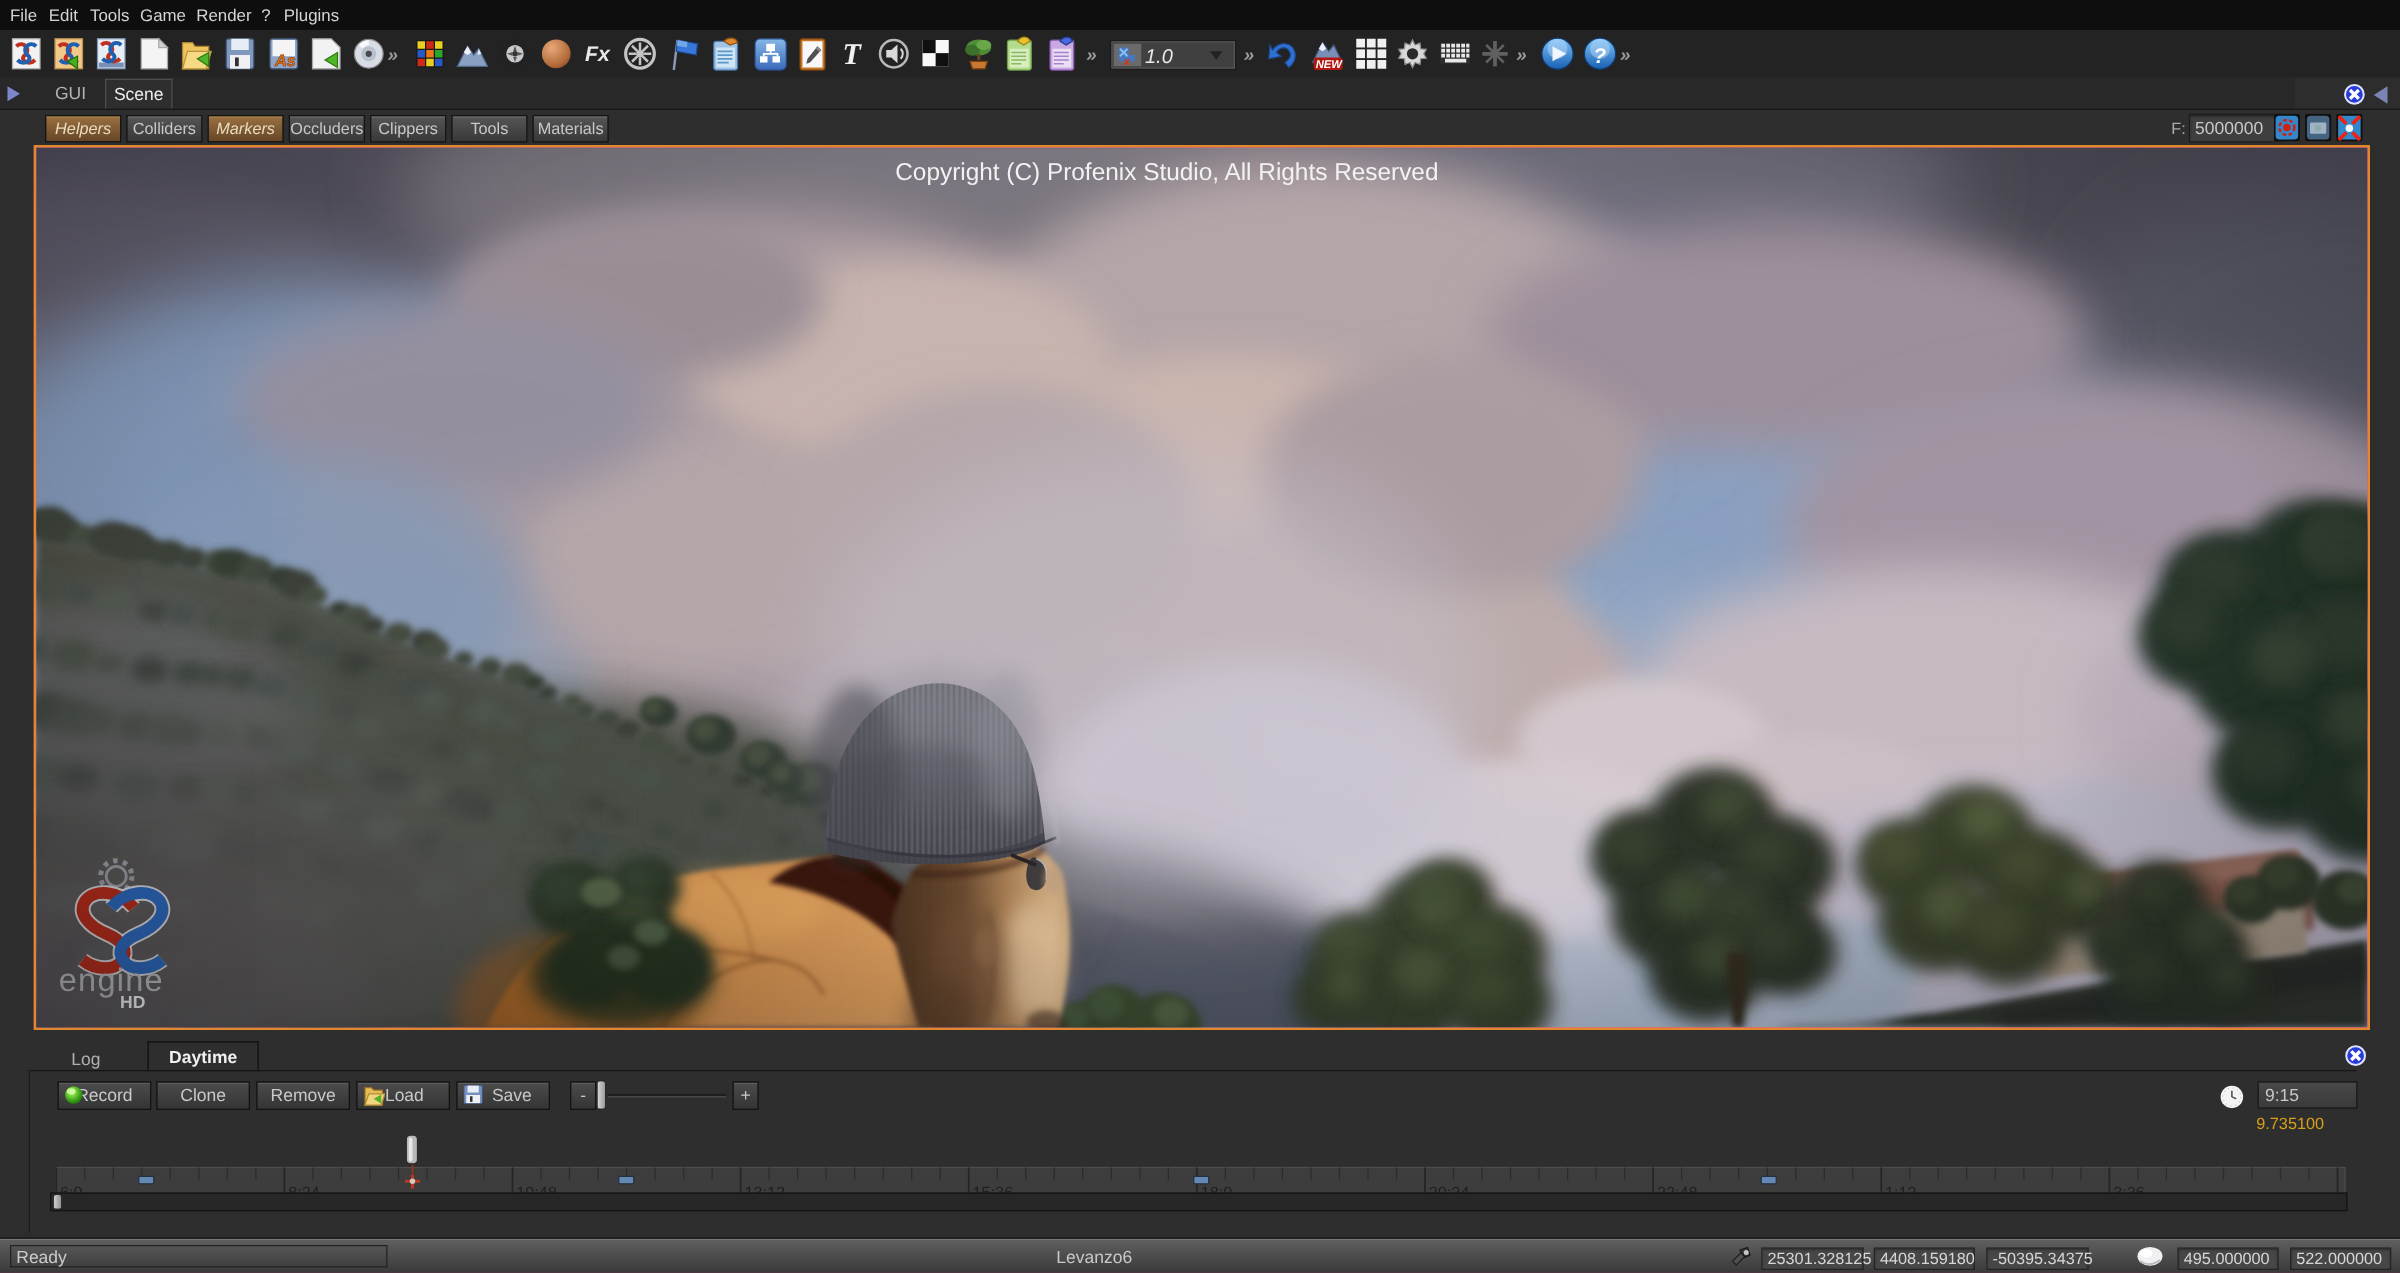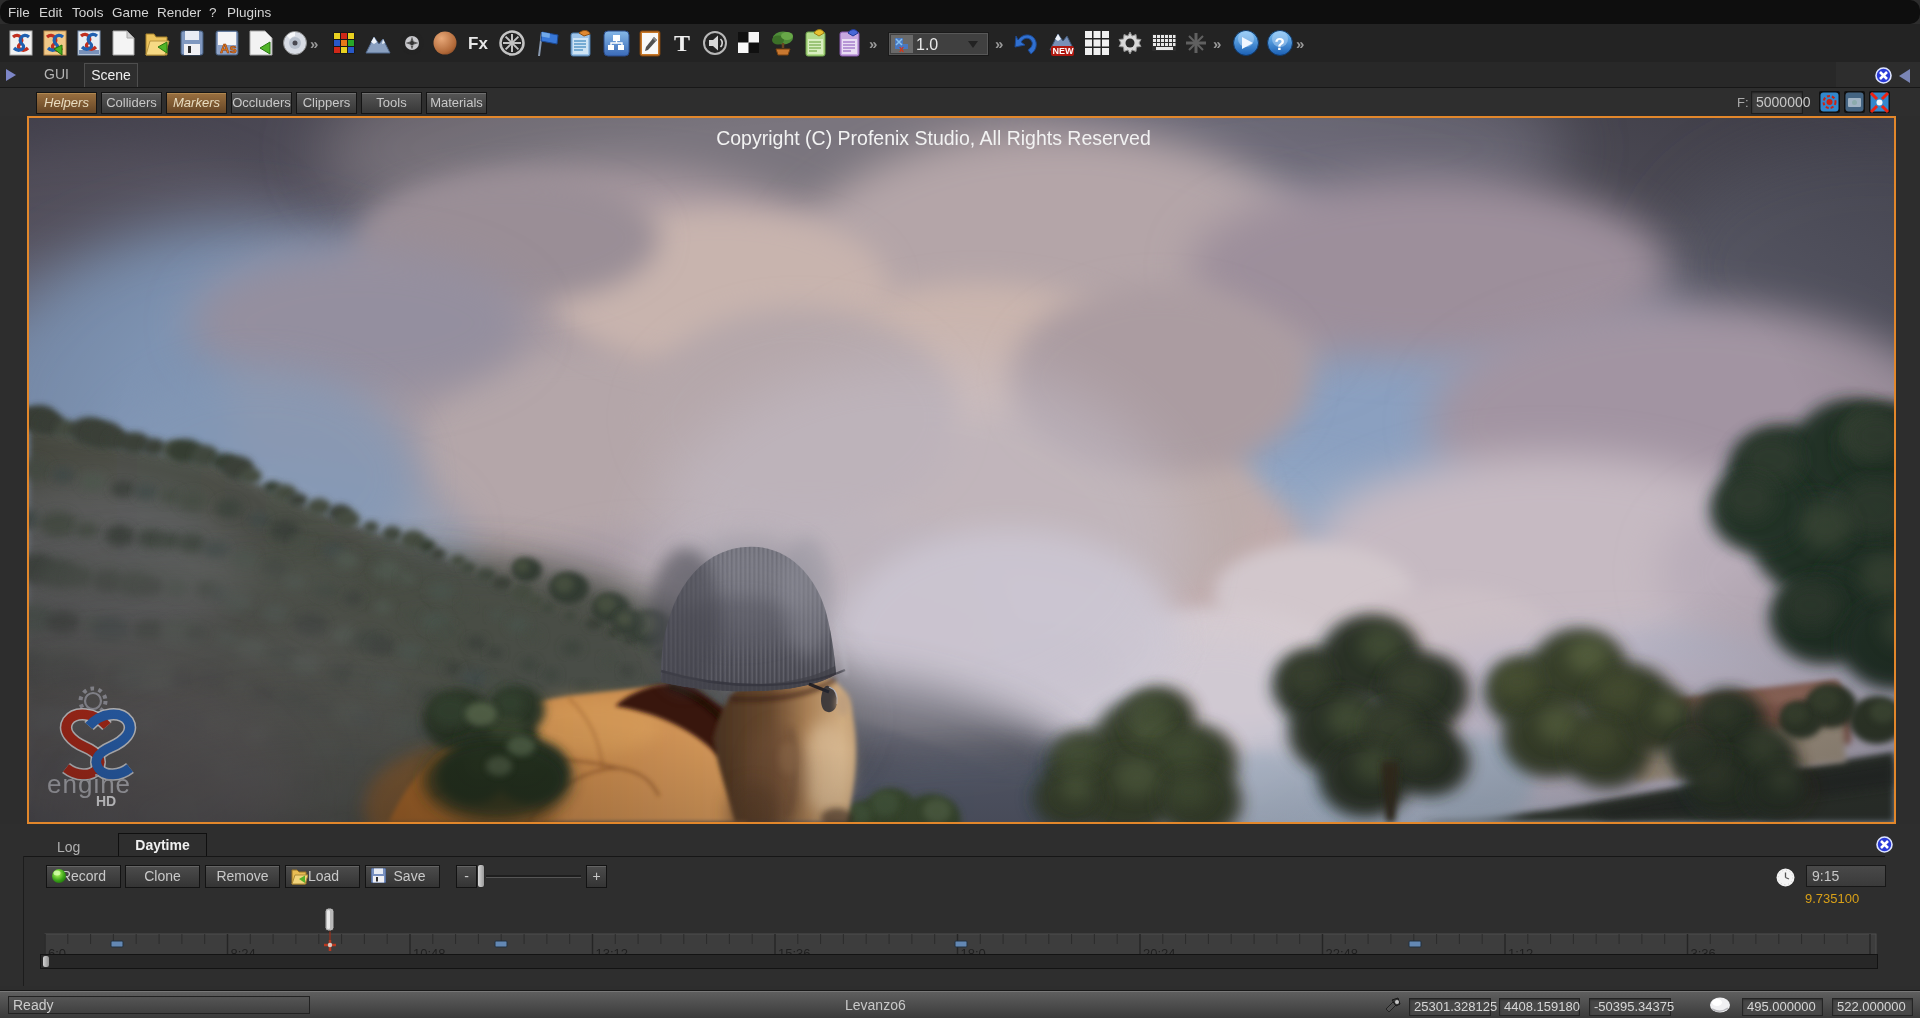--- a/index.html
+++ b/index.html
@@ -1,20 +1,20 @@
 <!DOCTYPE html>
 <html><head>
 <meta charset="utf-8">
 <style>
 * { margin:0; padding:0; box-sizing:border-box; }
 html,body { width:1920px; height:1018px; overflow:hidden; background:#2d2d2d; font-family:"Liberation Sans",sans-serif; }
 .abs { position:absolute; }
-#menubar { position:absolute; left:0; top:0; width:1920px; height:24px; background:#0e0e0e; color:#d4d4d4; font-size:13.5px;border-radius:10px; }
+#menubar { position:absolute; left:0; top:0; width:1920px; height:24px; background:#0e0e0e; color:#d4d4d4; font-size:13.5px; }
 #menubar span { position:absolute; top:5px; }
-#toolbar { position:absolute; left:0; top:24px; width:1920px; height:38px; background:#232323; }
+#toolbar { position:absolute; left:0; top:24px; width:1920px; height:38px; background:#232323;font-style:italic; }
 #tabrow { position:absolute; left:0; top:62px; width:1836px; height:25px; background:#282828; }
 #subtabrow { position:absolute; left:0; top:87px; width:1920px; height:29px; background:#2e2e2e; border-top:1px solid #171717;}
 .btn2 { position:absolute; top:4px; height:22px; background:linear-gradient(#565656,#383838); border:1px solid #141414; box-shadow:inset 0 1px 0 #707070; color:#c8c8c8; font-size:13px; text-align:center; line-height:20px; }
 .btn2.on { background:linear-gradient(#9a7040,#664626); box-shadow:inset 0 1px 0 #b08850; color:#e8dcc0;font-style:italic; }
 #viewport { position:absolute; left:27px; top:116px; width:1869px; height:708px; border:2px solid #e2872b; background:#ec4899; overflow:hidden; }
 #bottompanel { position:absolute; left:0; top:824px; width:1920px; height:162px; background:#2e2e2e; }
 #statusbar { position:absolute; left:0; top:990px; width:1920px; height:28px; background:linear-gradient(#606060,#3a3a3a); border-top:1px solid #181818; box-shadow:inset 0 1px 0 #787878; }
 .sunken { background:#3f3f3f; border:1px solid #1c1c1c; color:#c8c8c8; }
 .btn3 { position:absolute; height:23px; background:linear-gradient(#4c4c4c,#343434); border:1px solid #131313; box-shadow:inset 0 1px 0 #646464; color:#c9c9c9; font-size:14px; text-align:center; line-height:21px; }
 .sbox { position:absolute; top:7px; height:18px; background:#474747; border:1px solid #242424; box-shadow:inset 0 1px 2px rgba(0,0,0,.35); color:#d6d6d6; font-size:13px; line-height:16px; padding-left:4px; }
@@ -310,21 +310,21 @@
 </div>
 <div id="subtabrow">
   <div class="btn2 on" style="left:36px;width:61px">Helpers</div>
   <div class="btn2" style="left:101px;width:61px">Colliders</div>
   <div class="btn2 on" style="left:166px;width:61px">Markers</div>
   <div class="btn2" style="left:231px;width:61px">Occluders</div>
   <div class="btn2" style="left:296px;width:61px">Clippers</div>
   <div class="btn2" style="left:361px;width:61px">Tools</div>
   <div class="btn2" style="left:426px;width:61px">Materials</div>
   <span class="abs" style="left:1737px;top:7px;color:#aaa;font-size:13px">F:</span>
-  <div class="abs sunken" style="left:1751px;top:3px;width:52px;height:23px;font-size:14px;line-height:21px;padding-left:4px;box-shadow:inset 0 1px 2px rgba(0,0,0,.5)">5000000</div>
+  <div class="abs sunken" style="left:1751px;top:3px;width:74px;height:23px;font-size:14px;line-height:21px;padding-left:4px;box-shadow:inset 0 1px 2px rgba(0,0,0,.5)">5000000</div>
   <svg class="abs" style="left:1819px;top:3px" width="76" height="23">
     <rect x="0" y="0" width="21" height="22" rx="2" fill="#101010"></rect>
     <rect x="1.5" y="1.5" width="18" height="19" rx="3" fill="#3388cc"></rect>
     <circle cx="10.5" cy="11" r="6" fill="none" stroke="#cc2211" stroke-width="2" stroke-dasharray="3 2"></circle>
     <circle cx="10.5" cy="11" r="3" fill="#cc2211"></circle>
     <rect x="25" y="0" width="21" height="22" rx="2" fill="#101010"></rect>
     <rect x="26.5" y="1.5" width="18" height="19" rx="3" fill="#5580a8" opacity=".75"></rect>
     <rect x="29" y="7" width="13" height="9" rx="1" fill="#c8d4e0" opacity=".7"></rect>
     <circle cx="35.5" cy="11.5" r="2.5" fill="#8aa" opacity=".9"></circle>
     <rect x="50" y="0" width="21" height="22" rx="2" fill="#101010"></rect>

